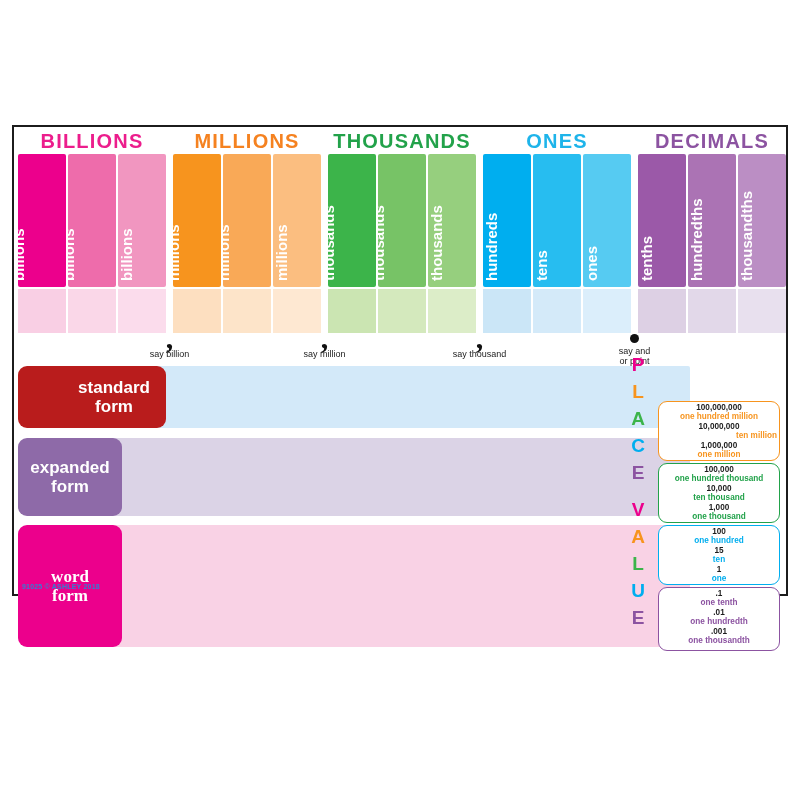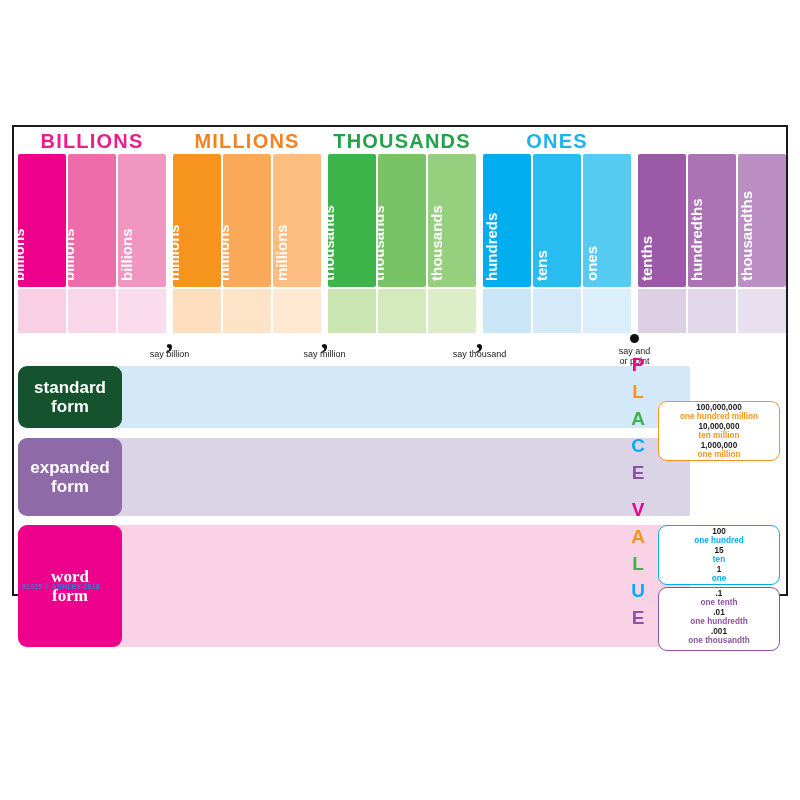--- a/index.html
+++ b/index.html
@@ -92,20 +92,21 @@
 </head>
 <body>
 
 <div id="chart-frame">
   <div class="inner">
     <div id="section-headers">
         <div class="sec-head" style="left: 4px; width: 148px; color: rgb(236, 29, 140);">BILLIONS</div>
         <div class="sec-head" style="left: 159px; width: 148px; color: rgb(245, 130, 32);">MILLIONS</div>
         <div class="sec-head" style="left: 314px; width: 148px; color: rgb(34, 162, 74);">THOUSANDS</div>
         <div class="sec-head" style="left: 469px; width: 148px; color: rgb(30, 180, 234);">ONES</div>
+        <div class="sec-head" style="left: 624px; width: 148px; color: rgb(140, 83, 161);">DECIMALS</div>
       </div>
     <div id="columns">
         <div class="col" style="left: 4px; width: 48px; background: rgb(236, 0, 140);">
           <div class="col-label two" style="width: 125px; margin-left: -16px;">
             <span class="l2">billions</span>
           </div>
         </div>
         <div class="col" style="left: 54px; width: 48px; background: rgb(238, 108, 171);">
           <div class="col-label two" style="width: 125px; margin-left: -16px;">
             <span class="l2">billions</span>
@@ -191,21 +192,21 @@
         </div>
         <div class="punct" style="left: 575.5px; width: 90px;">
           <span class="dot"></span>
           <span class="say">say and</span>
           <span class="say">or point</span>
         </div>
       </div>
     <div id="form-rows">
         <div class="form-row" style="top: 239px; height: 62px; width: 768px;">
           <div class="form-fill" style="left: 52px; width: 620px; height: 62px; background: rgb(211, 233, 249);"></div>
-          <div class="form-tab" style="width: 104px; height: 62px; background: #14532d;">
+          <div class="form-tab" style="width: 104px; height: 62px; background: #b91c1c; padding-left: 44px;">
             <div><span>standard</span><br><span>form</span></div>
           </div>
         </div>
         <div class="form-row" style="top: 311px; height: 78px; width: 768px;">
           <div class="form-fill" style="left: 52px; width: 620px; height: 78px; background: rgb(219, 211, 230);"></div>
           <div class="form-tab" style="width: 104px; height: 78px; background: rgb(142, 106, 168);">
             <div><span>expanded</span><br><span>form</span></div>
           </div>
         </div>
         <div class="form-row" style="top: 398px; height: 122px; width: 768px; font-family: Liberation Serif, serif;">
@@ -225,23 +226,31 @@
           <span style="color: rgb(236, 0, 140); margin-bottom: 8px;">V</span>
           <span style="color: rgb(247, 148, 30); margin-bottom: 8px;">A</span>
           <span style="color: rgb(60, 180, 74); margin-bottom: 8px;">L</span>
           <span style="color: rgb(0, 174, 239); margin-bottom: 8px;">U</span>
           <span style="color: rgb(140, 83, 161); margin-bottom: 8px;">E</span>
         </div>
         <div class="pv-box" style="top: 62px; height: 60px; border-color: rgb(247, 148, 30);">
           <div style="color: rgb(28, 28, 28);">100,000,000</div>
           <div style="color: rgb(247, 148, 30);">one hundred million</div>
           <div style="color: rgb(28, 28, 28);">10,000,000</div>
-          <div style="color: rgb(247, 148, 30);">ten million</div>
+          <div style="color: rgb(247, 148, 30); text-align: right;">ten million</div>
           <div style="color: rgb(28, 28, 28);">1,000,000</div>
           <div style="color: rgb(247, 148, 30);">one million</div>
+        </div>
+        <div class="pv-box" style="top: 124px; height: 60px; border-color: rgb(34, 162, 74);">
+          <div style="color: rgb(28, 28, 28);">100,000</div>
+          <div style="color: rgb(34, 162, 74);">one hundred thousand</div>
+          <div style="color: rgb(28, 28, 28);">10,000</div>
+          <div style="color: rgb(34, 162, 74);">ten thousand</div>
+          <div style="color: rgb(28, 28, 28);">1,000</div>
+          <div style="color: rgb(34, 162, 74);">one thousand</div>
         </div>
         <div class="pv-box" style="top: 186px; height: 60px; border-color: rgb(0, 174, 239);">
           <div style="color: rgb(28, 28, 28);">100</div>
           <div style="color: rgb(0, 174, 239);">one hundred</div>
           <div style="color: rgb(28, 28, 28);">15</div>
           <div style="color: rgb(0, 174, 239);">ten</div>
           <div style="color: rgb(28, 28, 28);">1</div>
           <div style="color: rgb(0, 174, 239);">one</div>
         </div>
         <div class="pv-box" style="top: 248px; height: 64px; border-color: rgb(140, 83, 161);">

